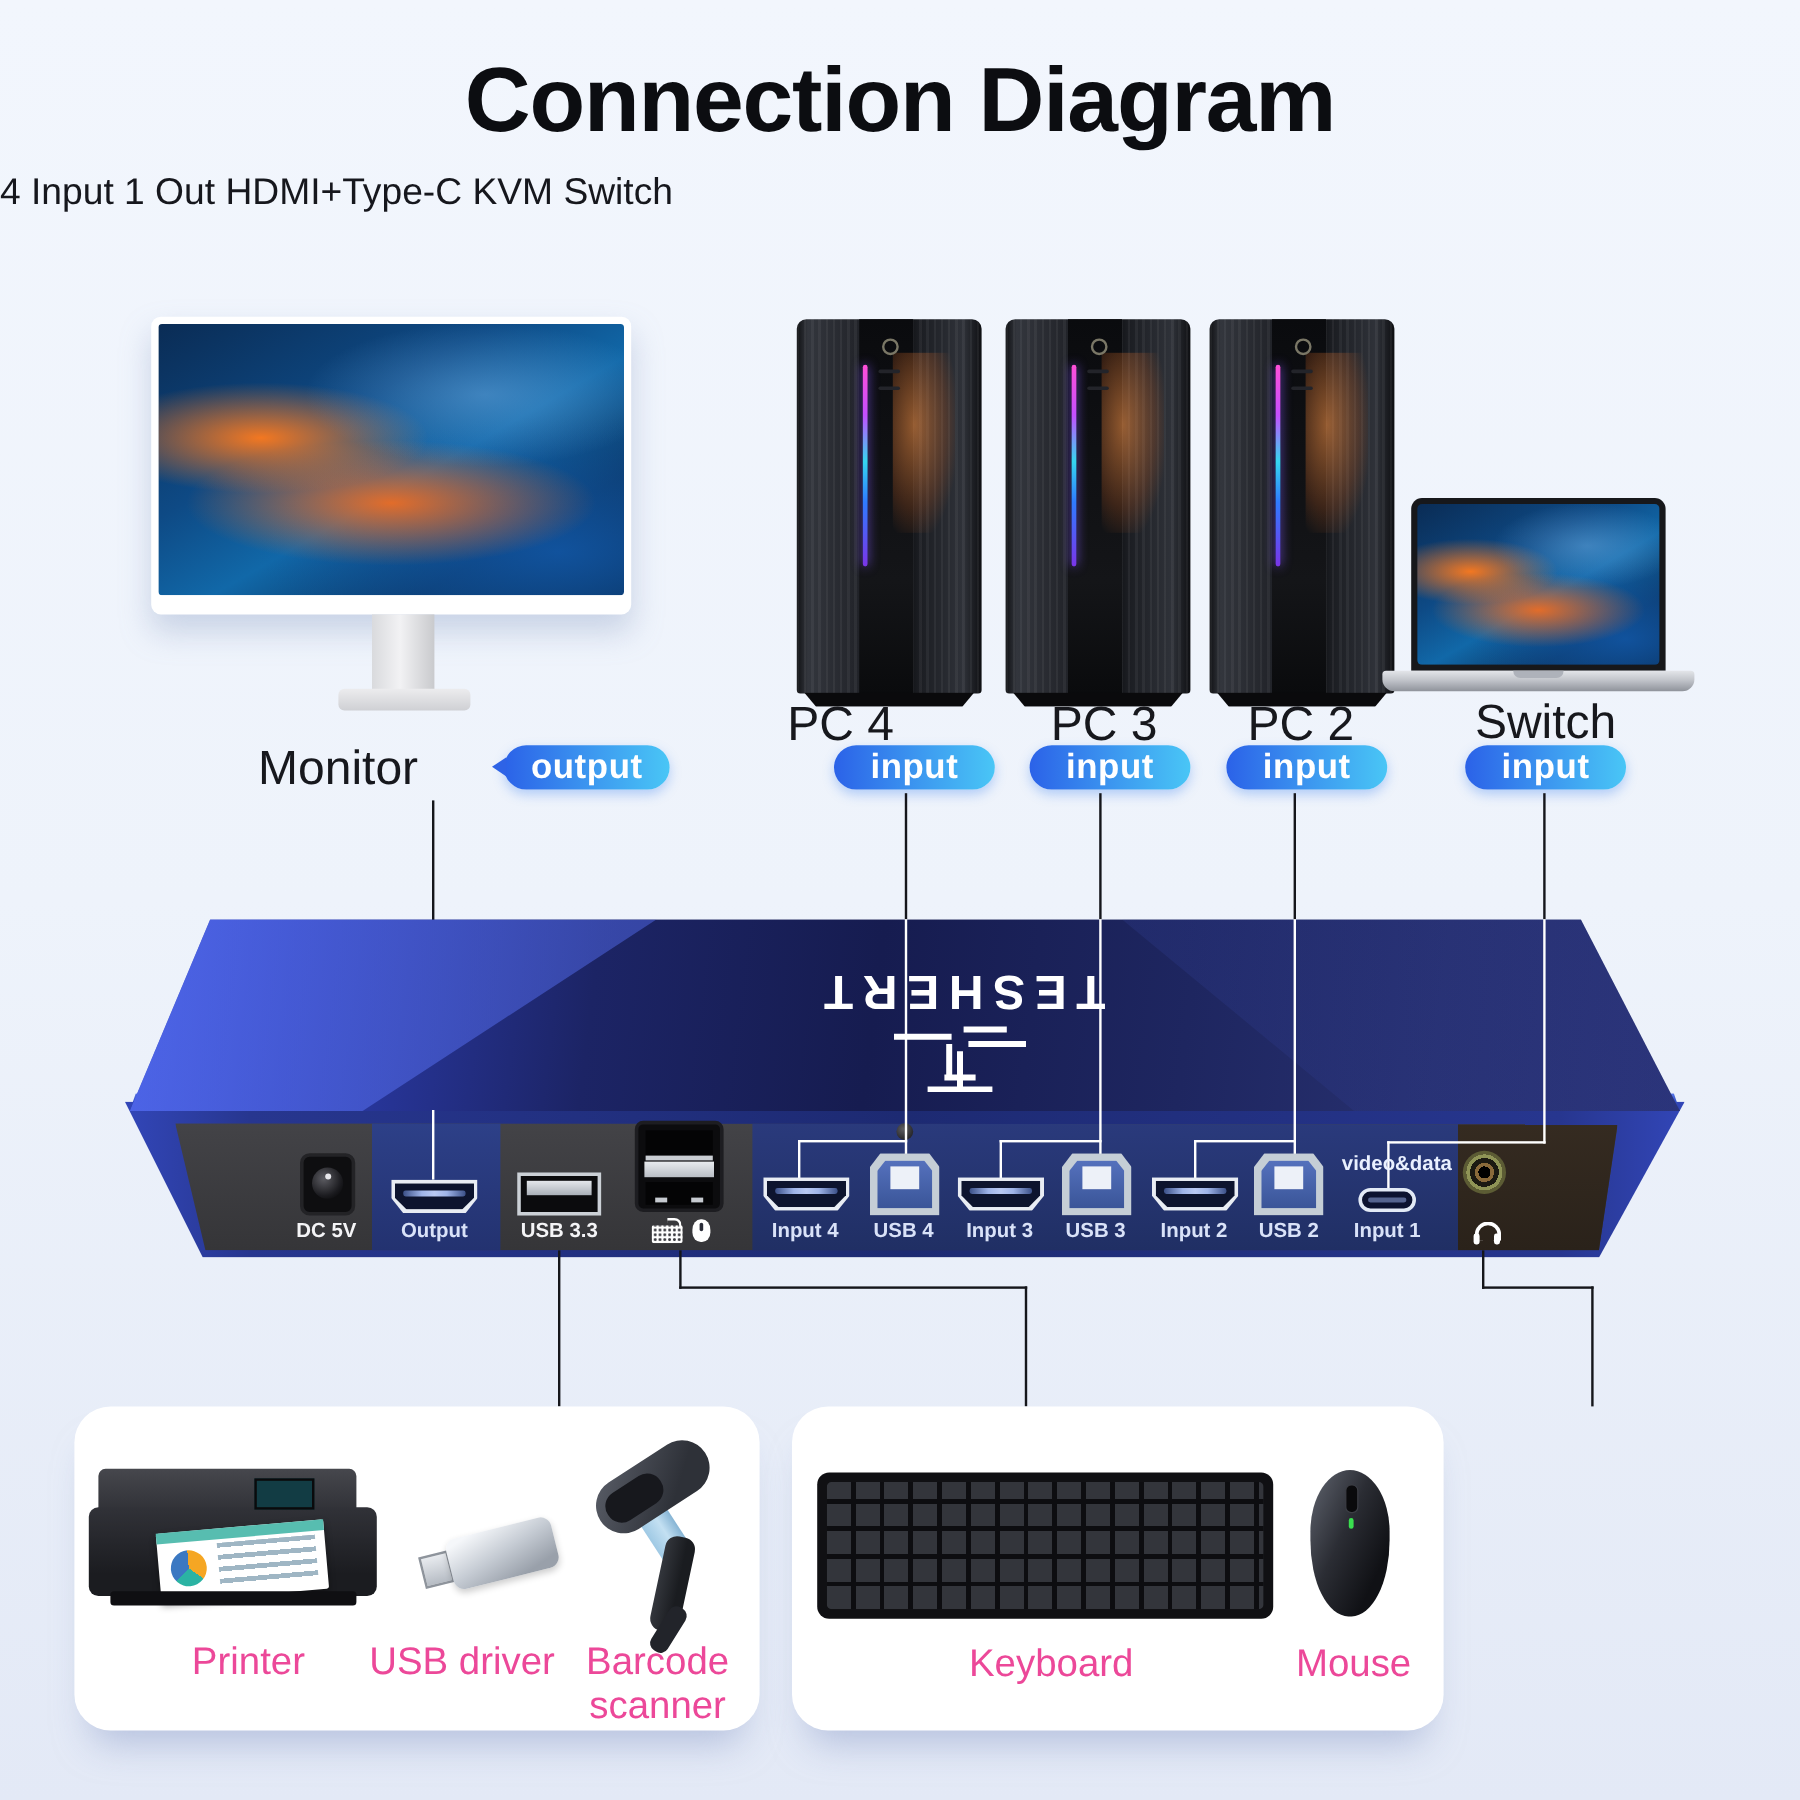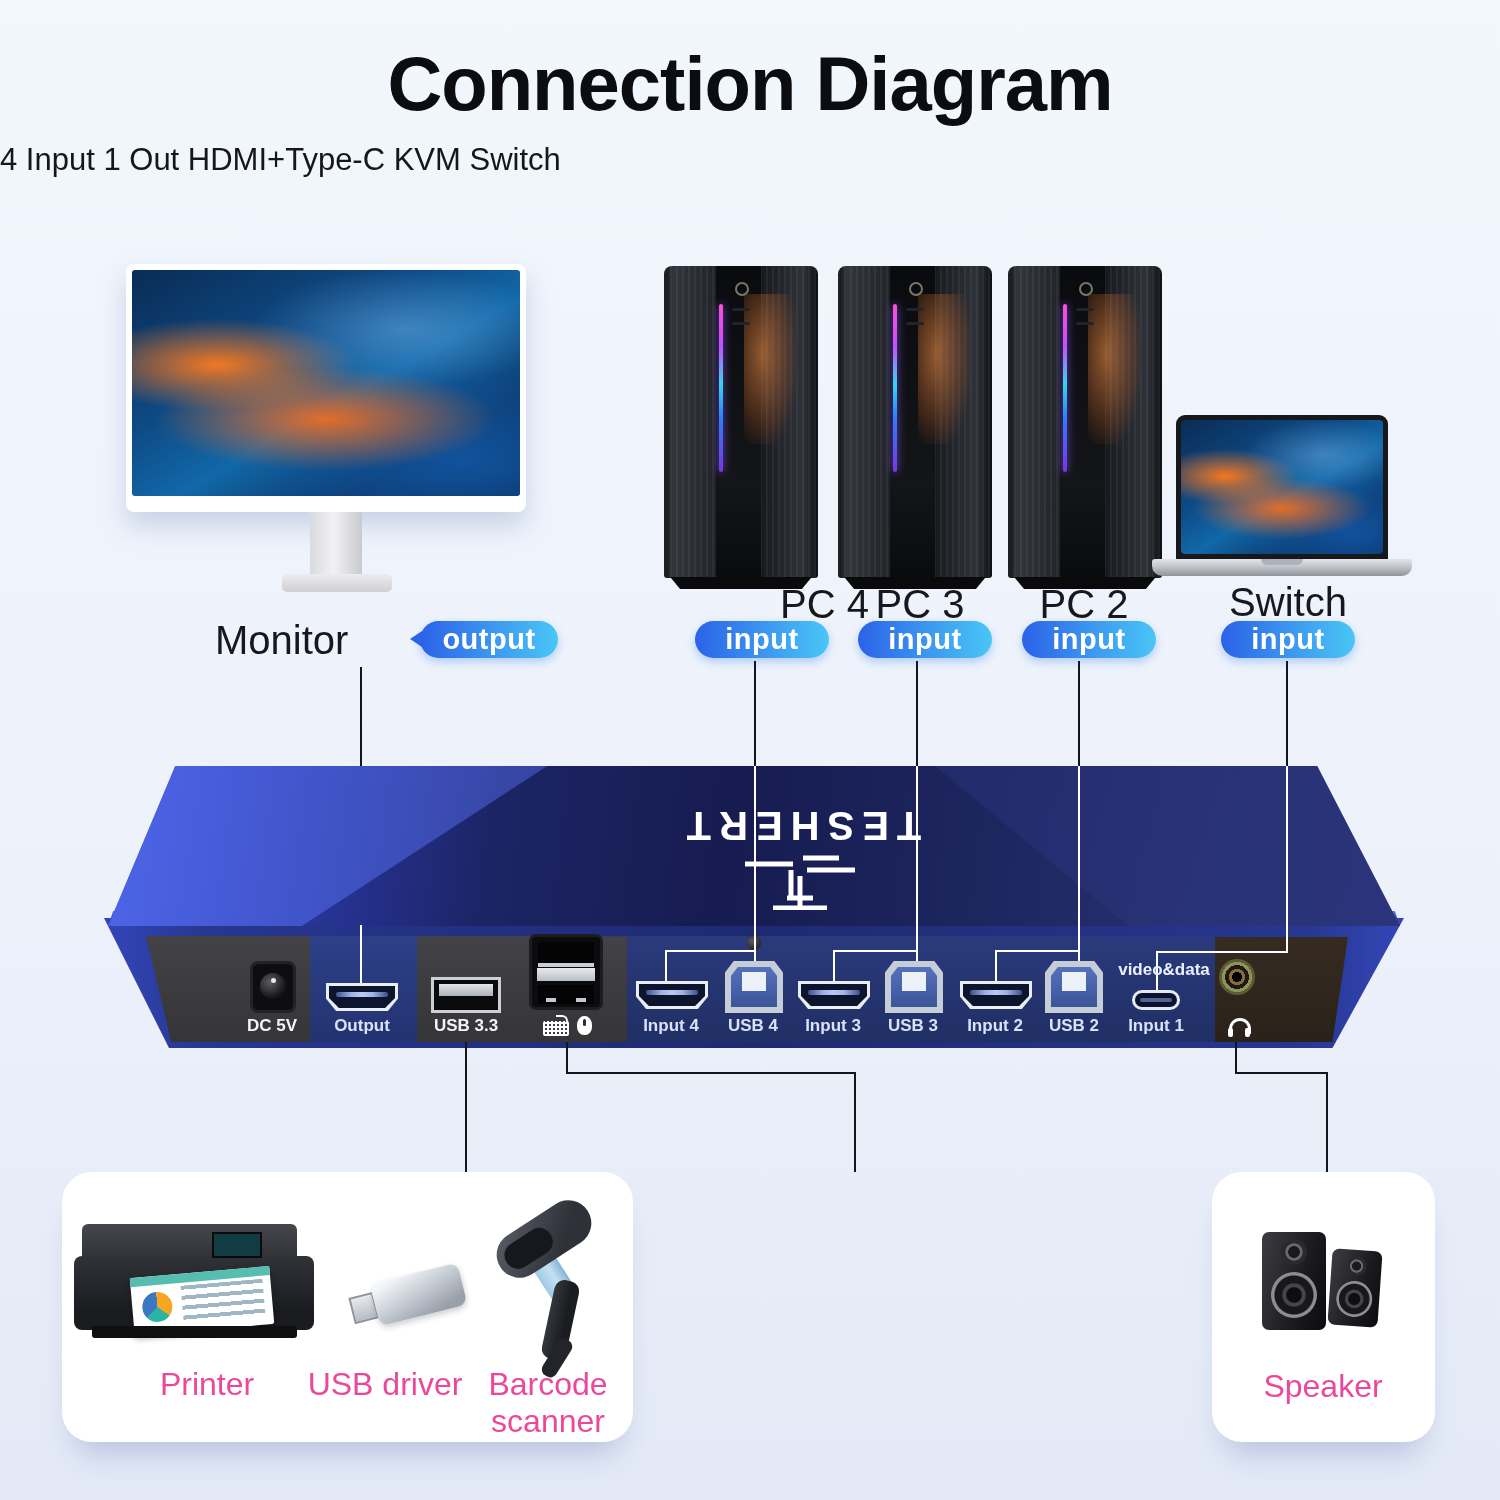--- a/index.html
+++ b/index.html
@@ -239,21 +239,21 @@
     <div class="t-slit" style="top:42px;"></div>
       <div class="t-slit" style="top:56px;"></div>
   </div>
 
   <div class="lap-screen">
     <div class="wallpaper" style="left:5px;top:5px;right:5px;bottom:5px;border-radius:4px;"></div>
   </div>
   <div class="lap-deck"></div>
 
   <div class="dev-label" style="left:215px;top:618px;width:190px;">Monitor</div>
-  <div class="dev-label" style="left:709px;top:582px;width:160px;text-align:right;">PC 4</div>
+  <div class="dev-label" style="left:656px;top:582px;width:160px;text-align:left;">PC 4</div>
   <div class="dev-label" style="left:840px;top:582px;width:160px;text-align:center;">PC 3</div>
   <div class="dev-label" style="left:1004px;top:582px;width:160px;text-align:center;">PC 2</div>
   <div class="dev-label" style="left:1208px;top:580px;width:160px;text-align:center;">Switch</div>
 
   <div class="badge" style="left:420px;width:138px;">
     <span class="tail"></span>
     <span class="txt">output</span>
   </div>
   <div class="badge" style="left:695px;width:134px;">
     <span class="txt">input</span>
@@ -391,28 +391,23 @@
       <div class="bs-neck"></div>
       <div class="bs-head"></div>
       <div class="bs-handle"></div>
       <div class="bs-foot"></div>
     </div>
     <div class="card-label" style="left:65px;top:194px;width:160px;">Printer</div>
     <div class="card-label" style="left:243px;top:194px;width:160px;">USB driver</div>
     <div class="card-label" style="left:406px;top:194px;width:160px;">Barcode scanner</div>
   </div>
 
-
-  <div class="card" style="left:1212px;width:223px;">
-    <div>
-      <div class="spk" style="left:50px;top:60px;width:64px;height:98px;">
-        <div class="tw" style="top:7px;width:26px;height:26px;"></div>
-        <div class="wf" style="top:40px;width:46px;height:46px;"></div>
+  <div class="card" style="left:660px;width:543px;">
+    <div class="kbd">
+        <i></i>
       </div>
-      <div class="spk" style="left:118px;top:78px;width:50px;height:76px;transform:rotate(4deg);">
-        <div class="tw" style="top:6px;width:20px;height:20px;"></div>
-        <div class="wf" style="top:31px;width:36px;height:36px;"></div>
-      </div>
-    </div>
-    <div class="card-label" style="left:31px;top:196px;width:160px;">Speaker</div>
-  </div>
+    <div class="mouse"></div>
+    <div class="card-label" style="left:136px;top:196px;width:160px;">Keyboard</div>
+    <div class="card-label" style="left:388px;top:196px;width:160px;">Mouse</div>
+  </div>
+
 
 </div>
 
 </body></html>

